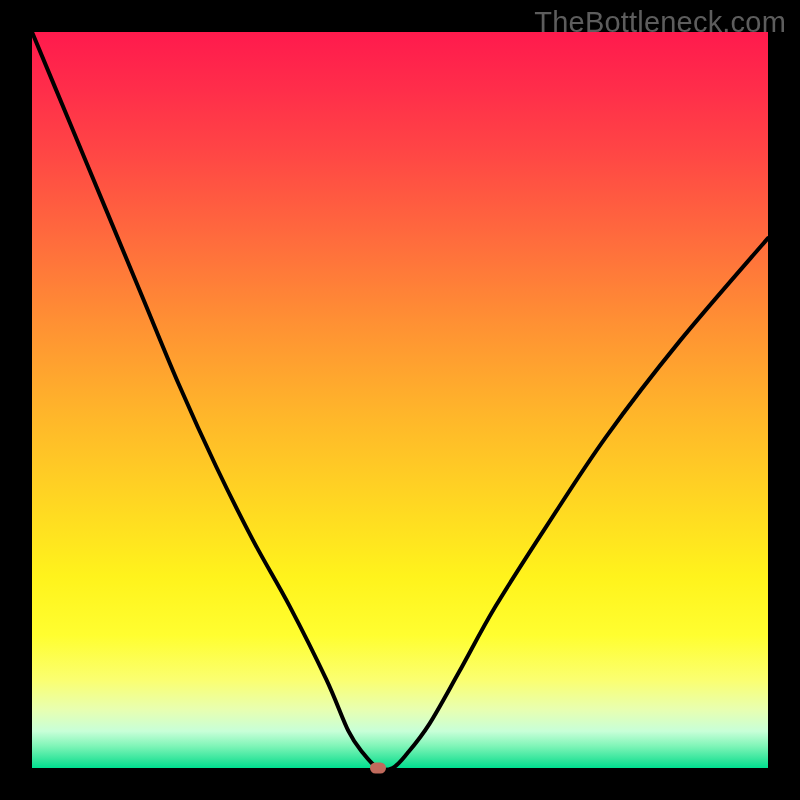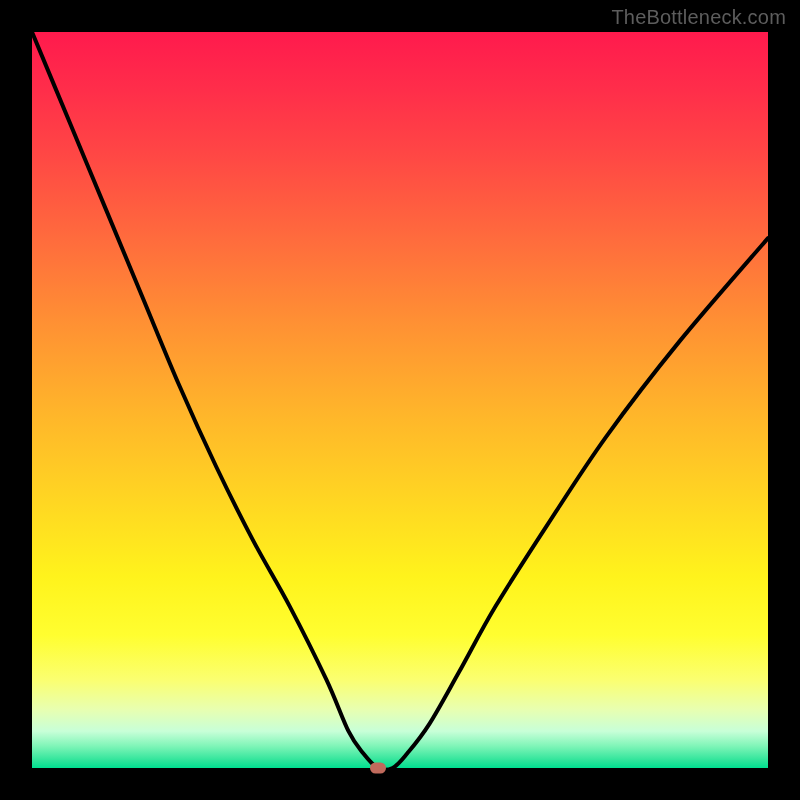--- a/index.html
+++ b/index.html
@@ -42,21 +42,21 @@
       #80f5b8 97%,
       #2de49a 99%,
       #00e090 100%
     );
   }
   .watermark {
     position: absolute;
     top: 6px;
     right: 14px;
     color: #5d5d5d;
-    font-size: 20px;
+    font-size: 29px;
     font-weight: 500;
     letter-spacing: 0.2px;
     user-select: none;
   }
   svg.curve {
     position: absolute;
     top: 0;
     left: 0;
     width: 736px;
     height: 736px;

